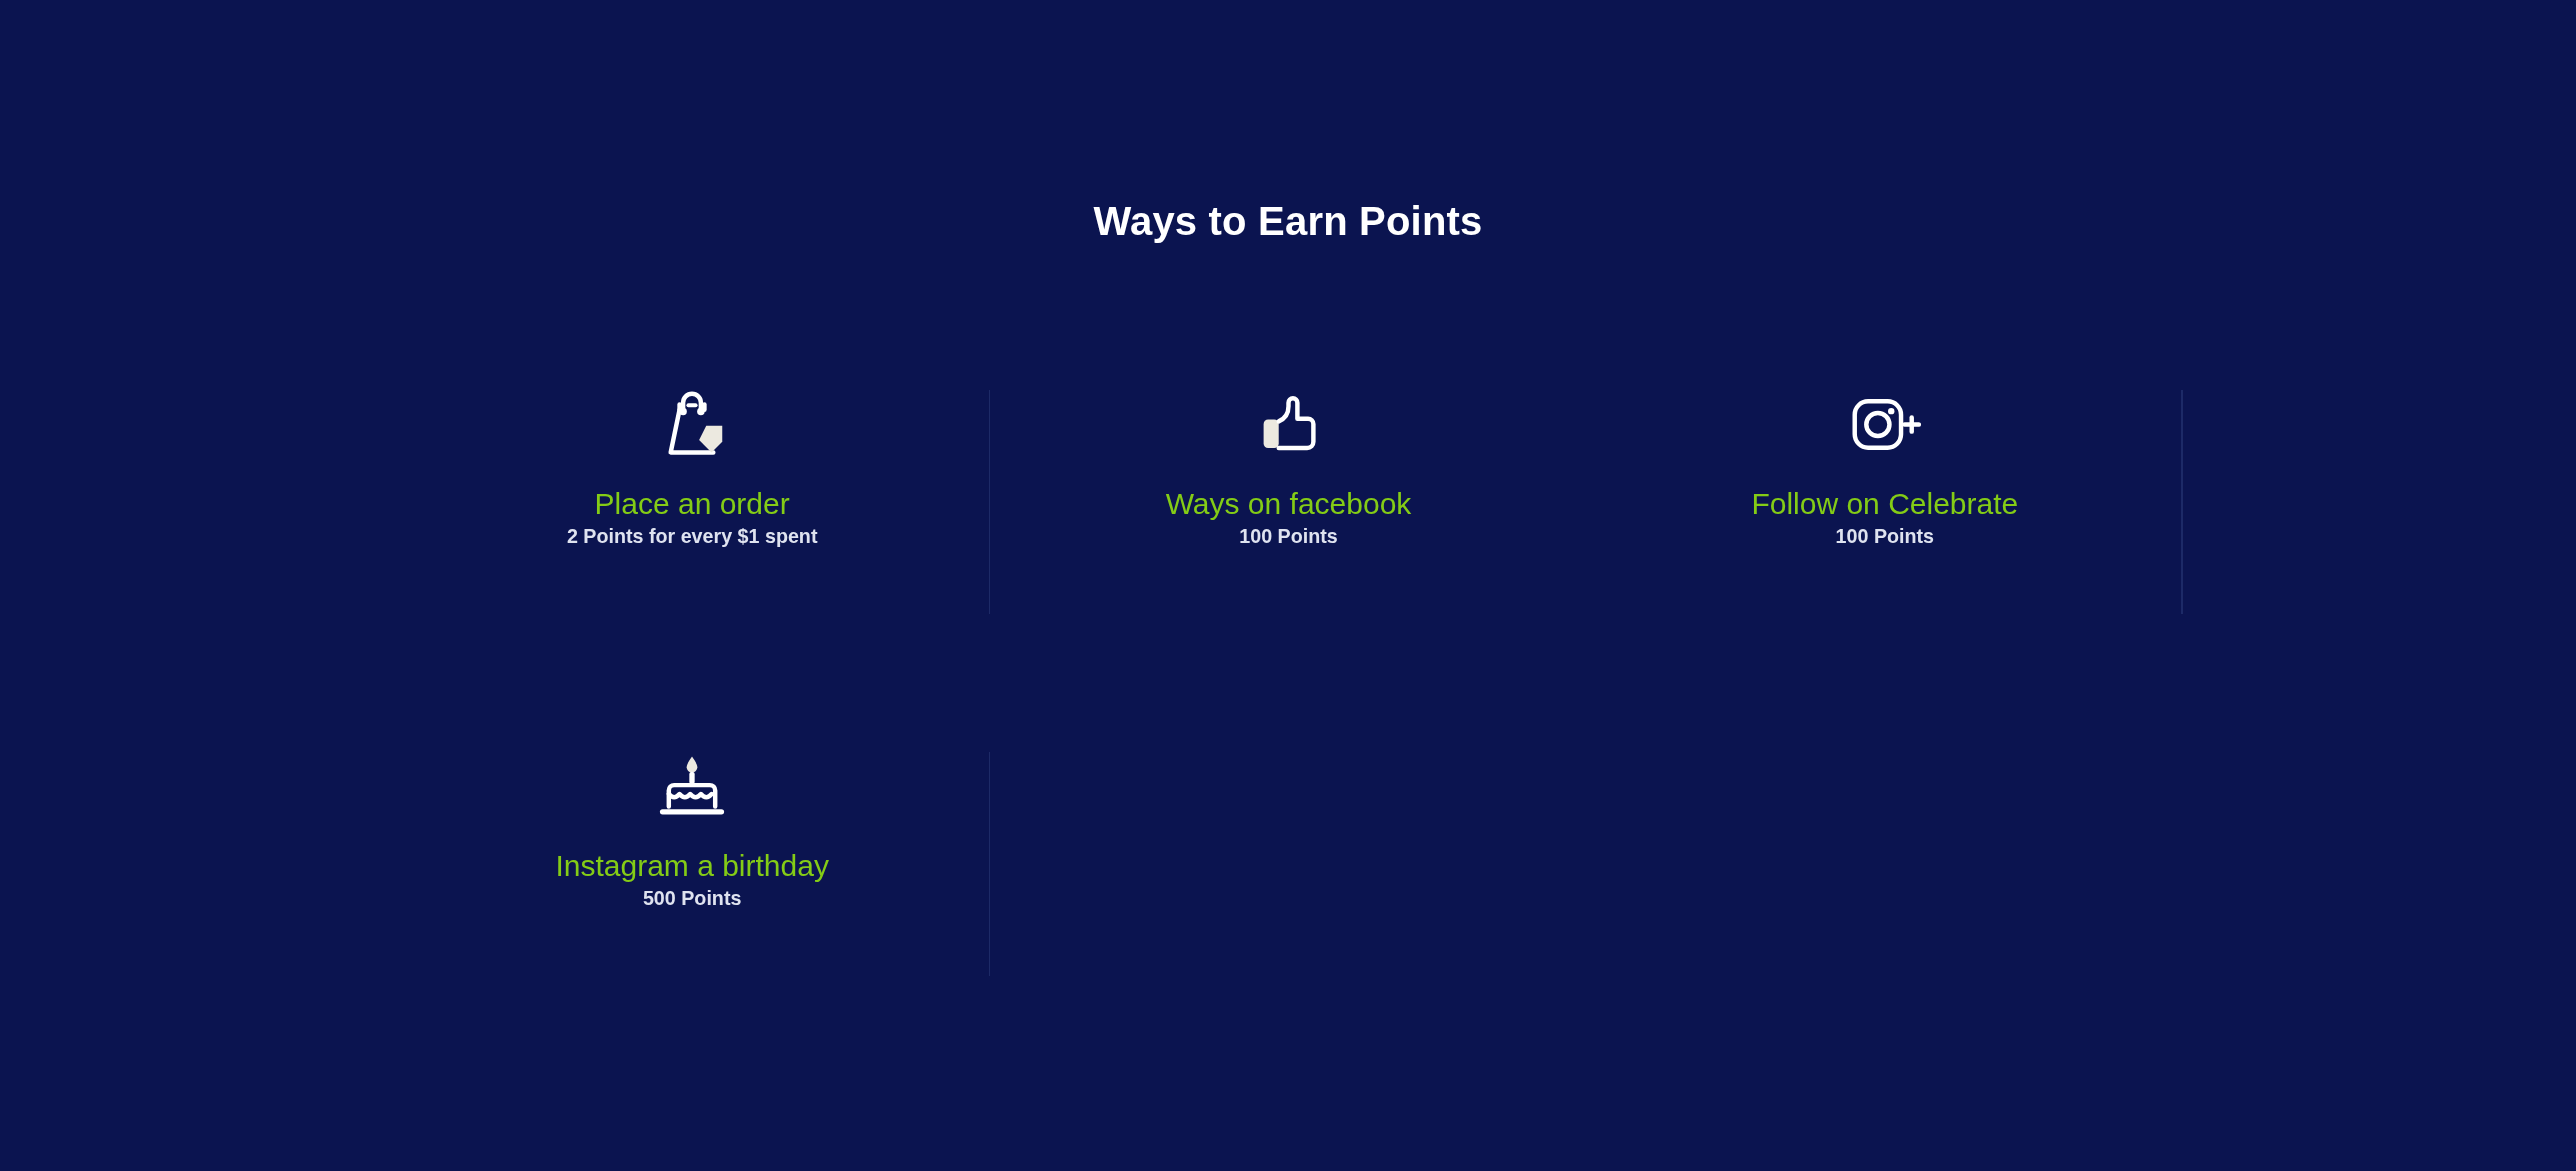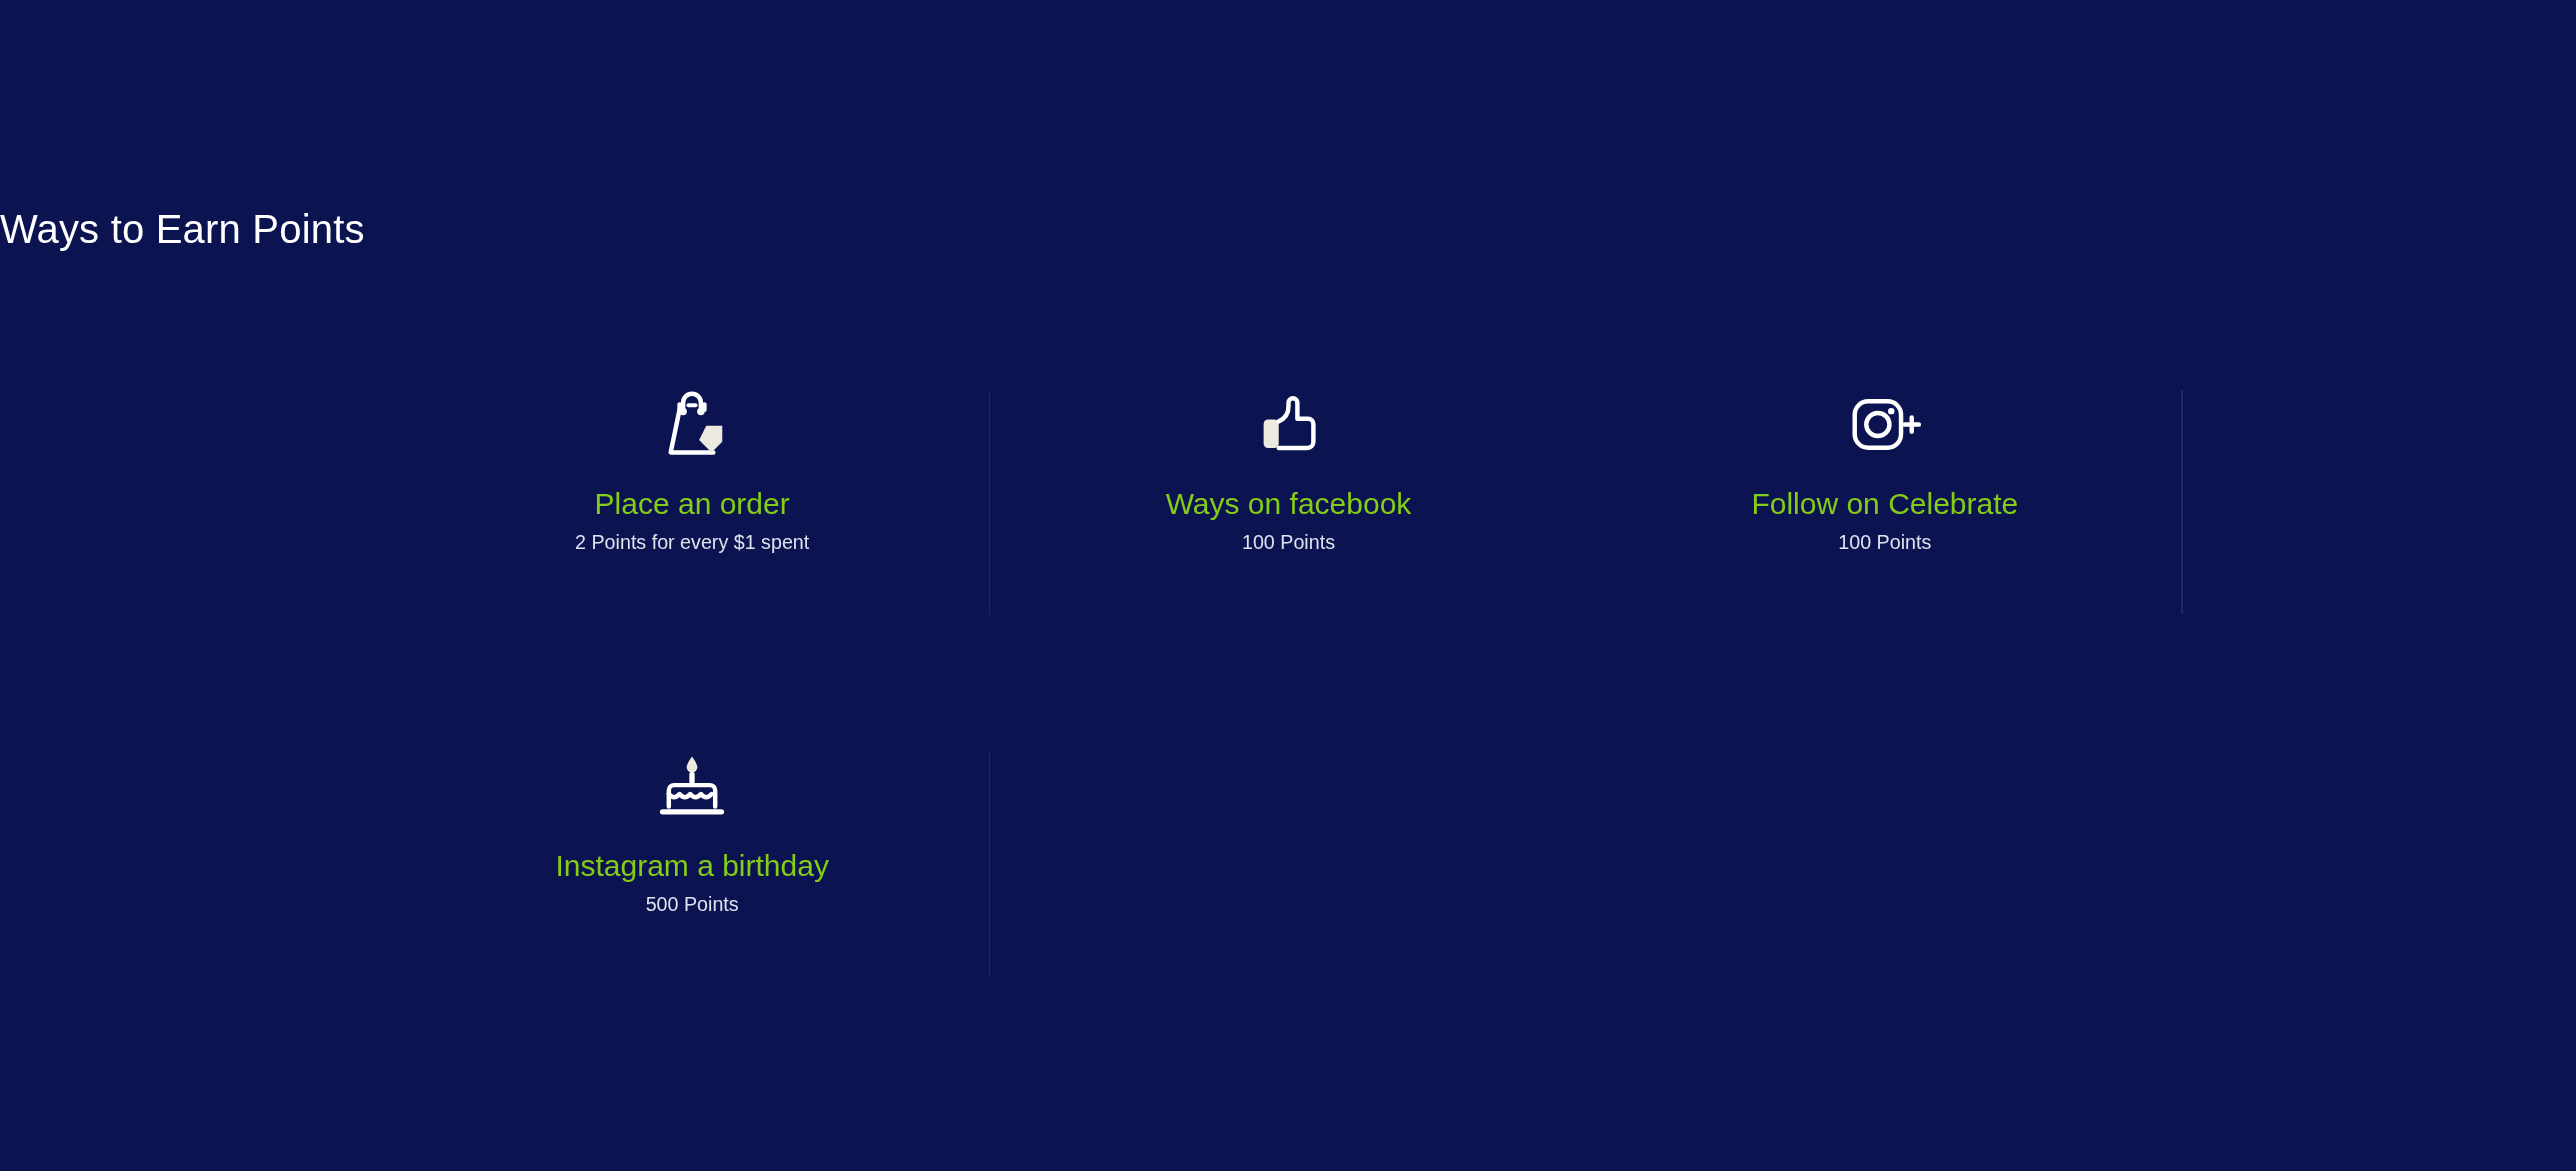--- a/index.html
+++ b/index.html
@@ -14,27 +14,27 @@
 
   .page {
     position: relative;
     width: 2576px;
     height: 1172px;
     background: #0b1450;
   }
 
   .section-title {
     position: absolute;
-    top: 204px;
+    top: 196px;
     left: 0;
     width: 100%;
-    text-align: left;
+    text-align: center;
     color: #ffffff;
     font-size: 40px;
-    font-weight: 400;
+    font-weight: 700;
     letter-spacing: 0.2px;
     line-height: 50px;
   }
 
   .grid {
     position: absolute;
     top: 358px;
     left: 394px;
     width: 1789px;
     display: grid;
@@ -76,24 +76,24 @@
     margin-top: 19.7px;
     color: #84cc16;
     font-size: 30px;
     font-weight: 400;
     line-height: 38px;
     text-align: center;
     white-space: nowrap;
   }
 
   .card-sub {
-    margin-top: 7px;
+    margin-top: 1px;
     color: #dfe3f0;
     font-size: 19.7px;
-    font-weight: 400;
+    font-weight: 700;
     line-height: 25px;
     text-align: center;
     white-space: nowrap;
   }
 </style>
 </head>
 <body>
 
 <div class="page">
 

